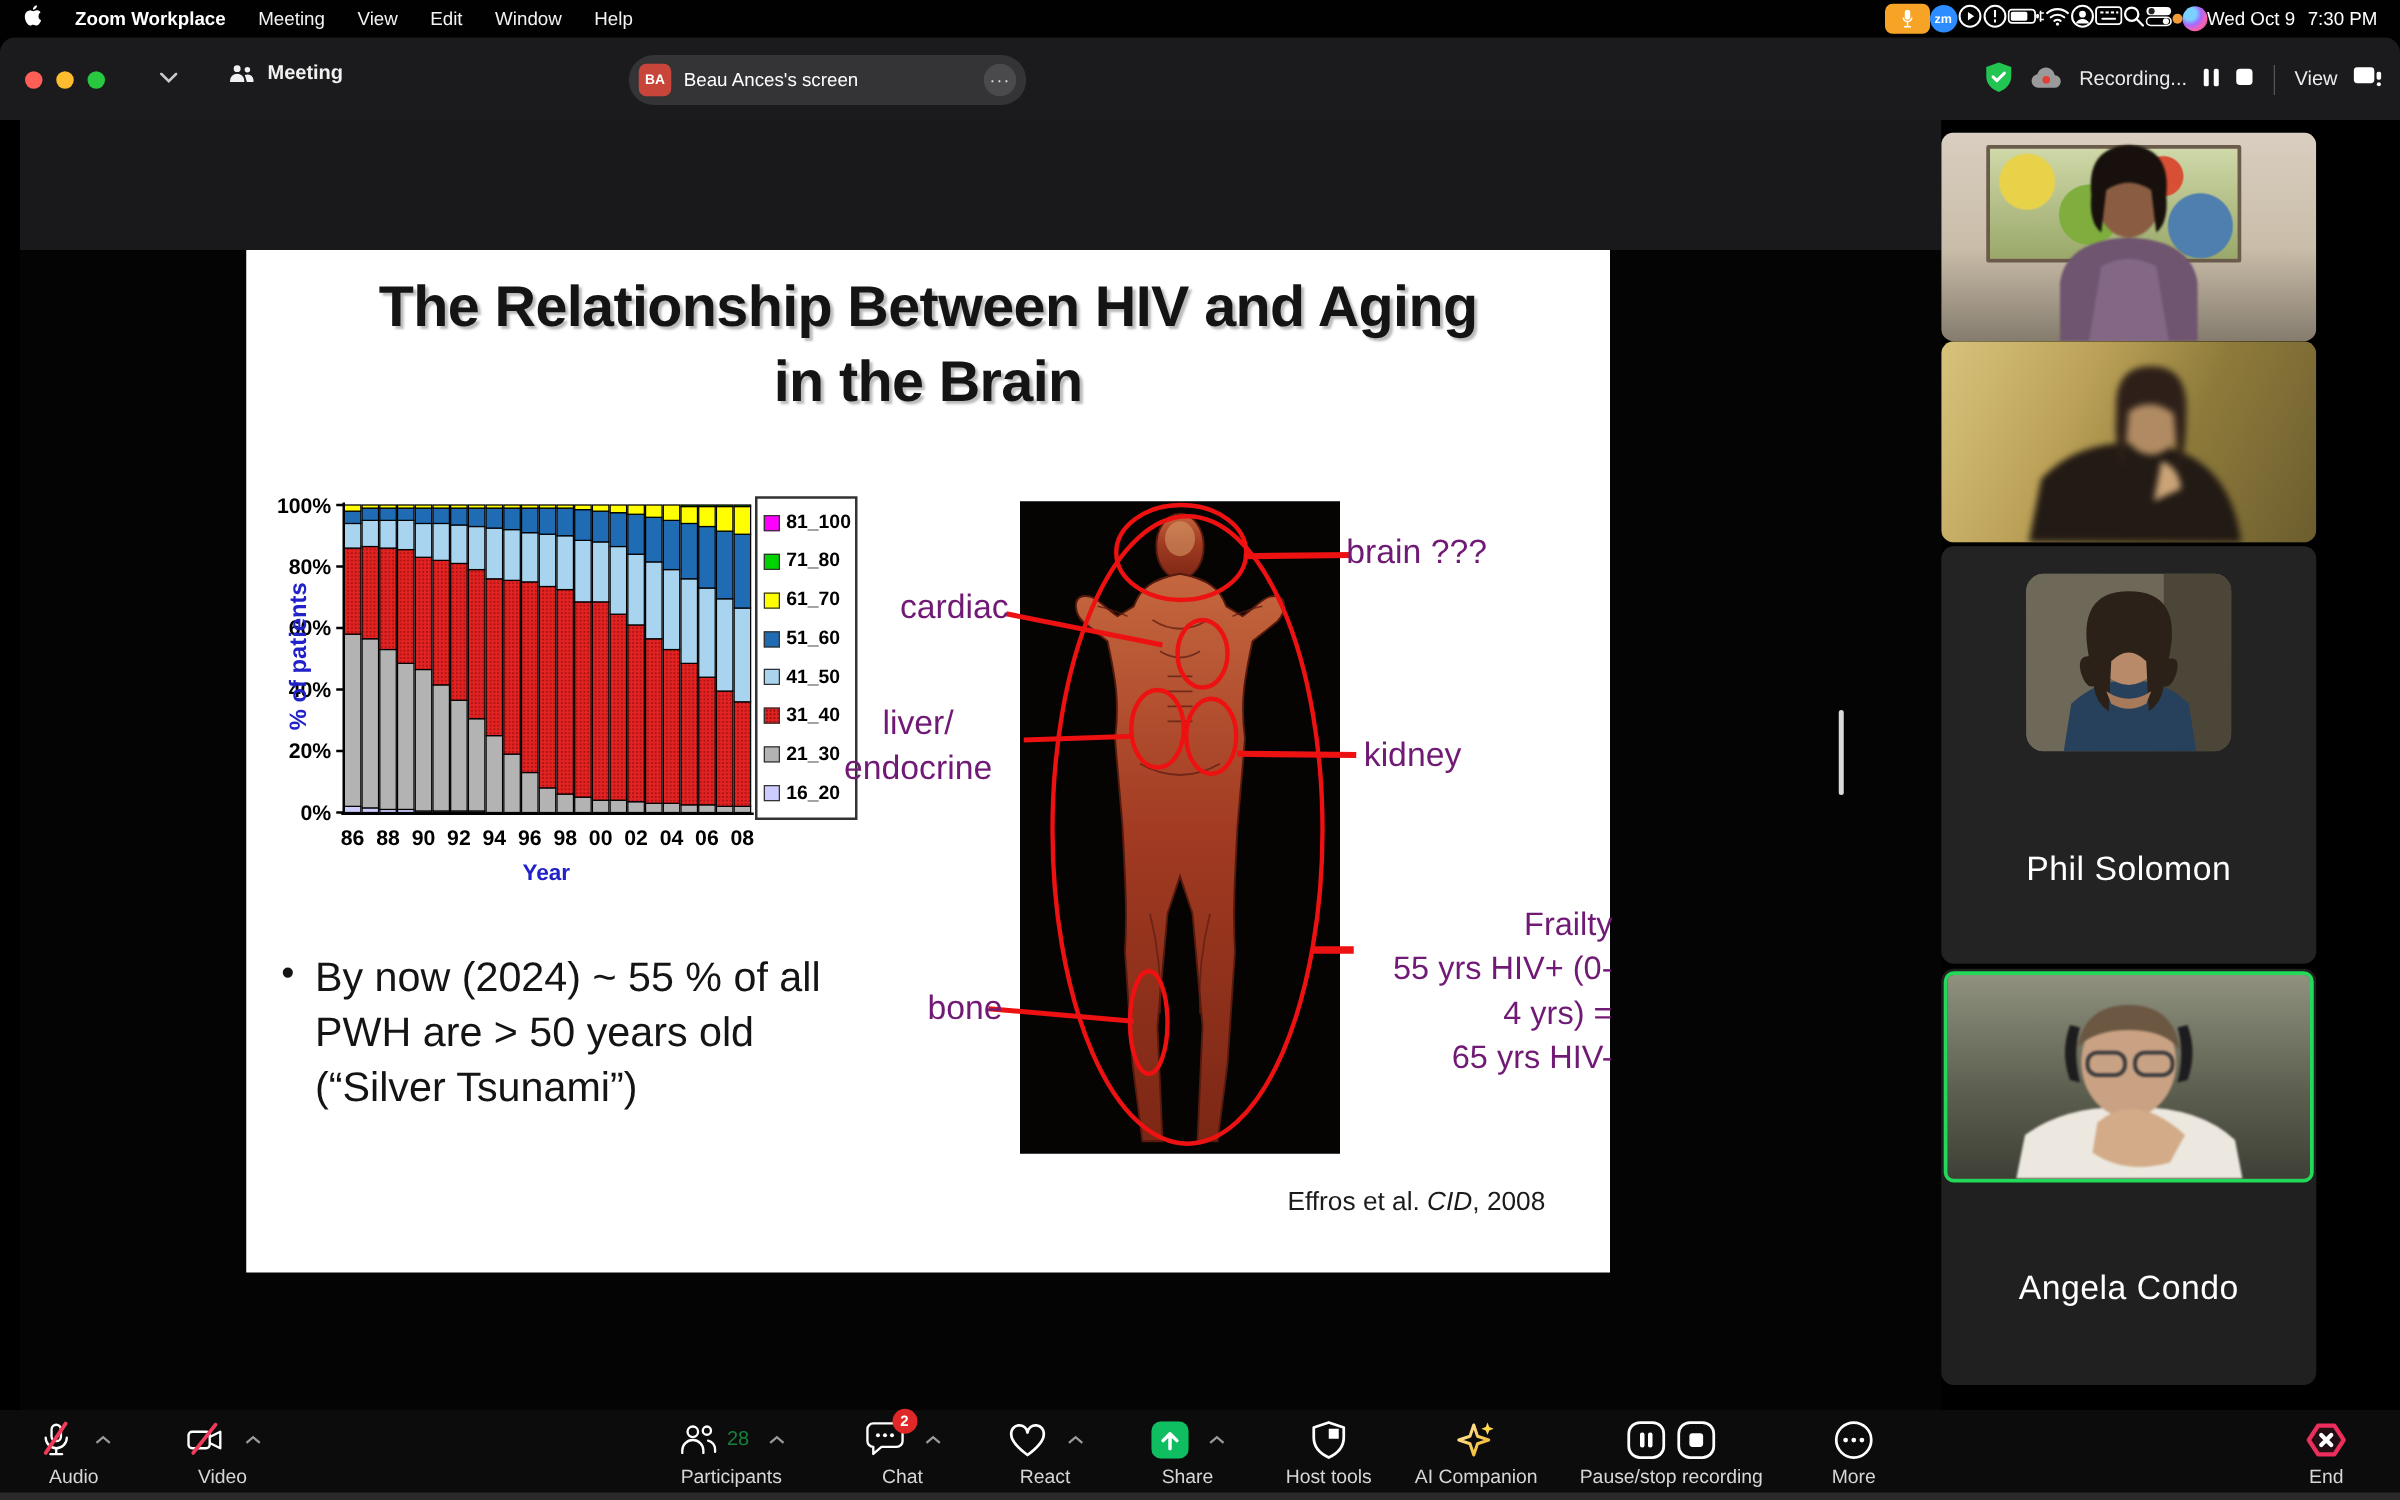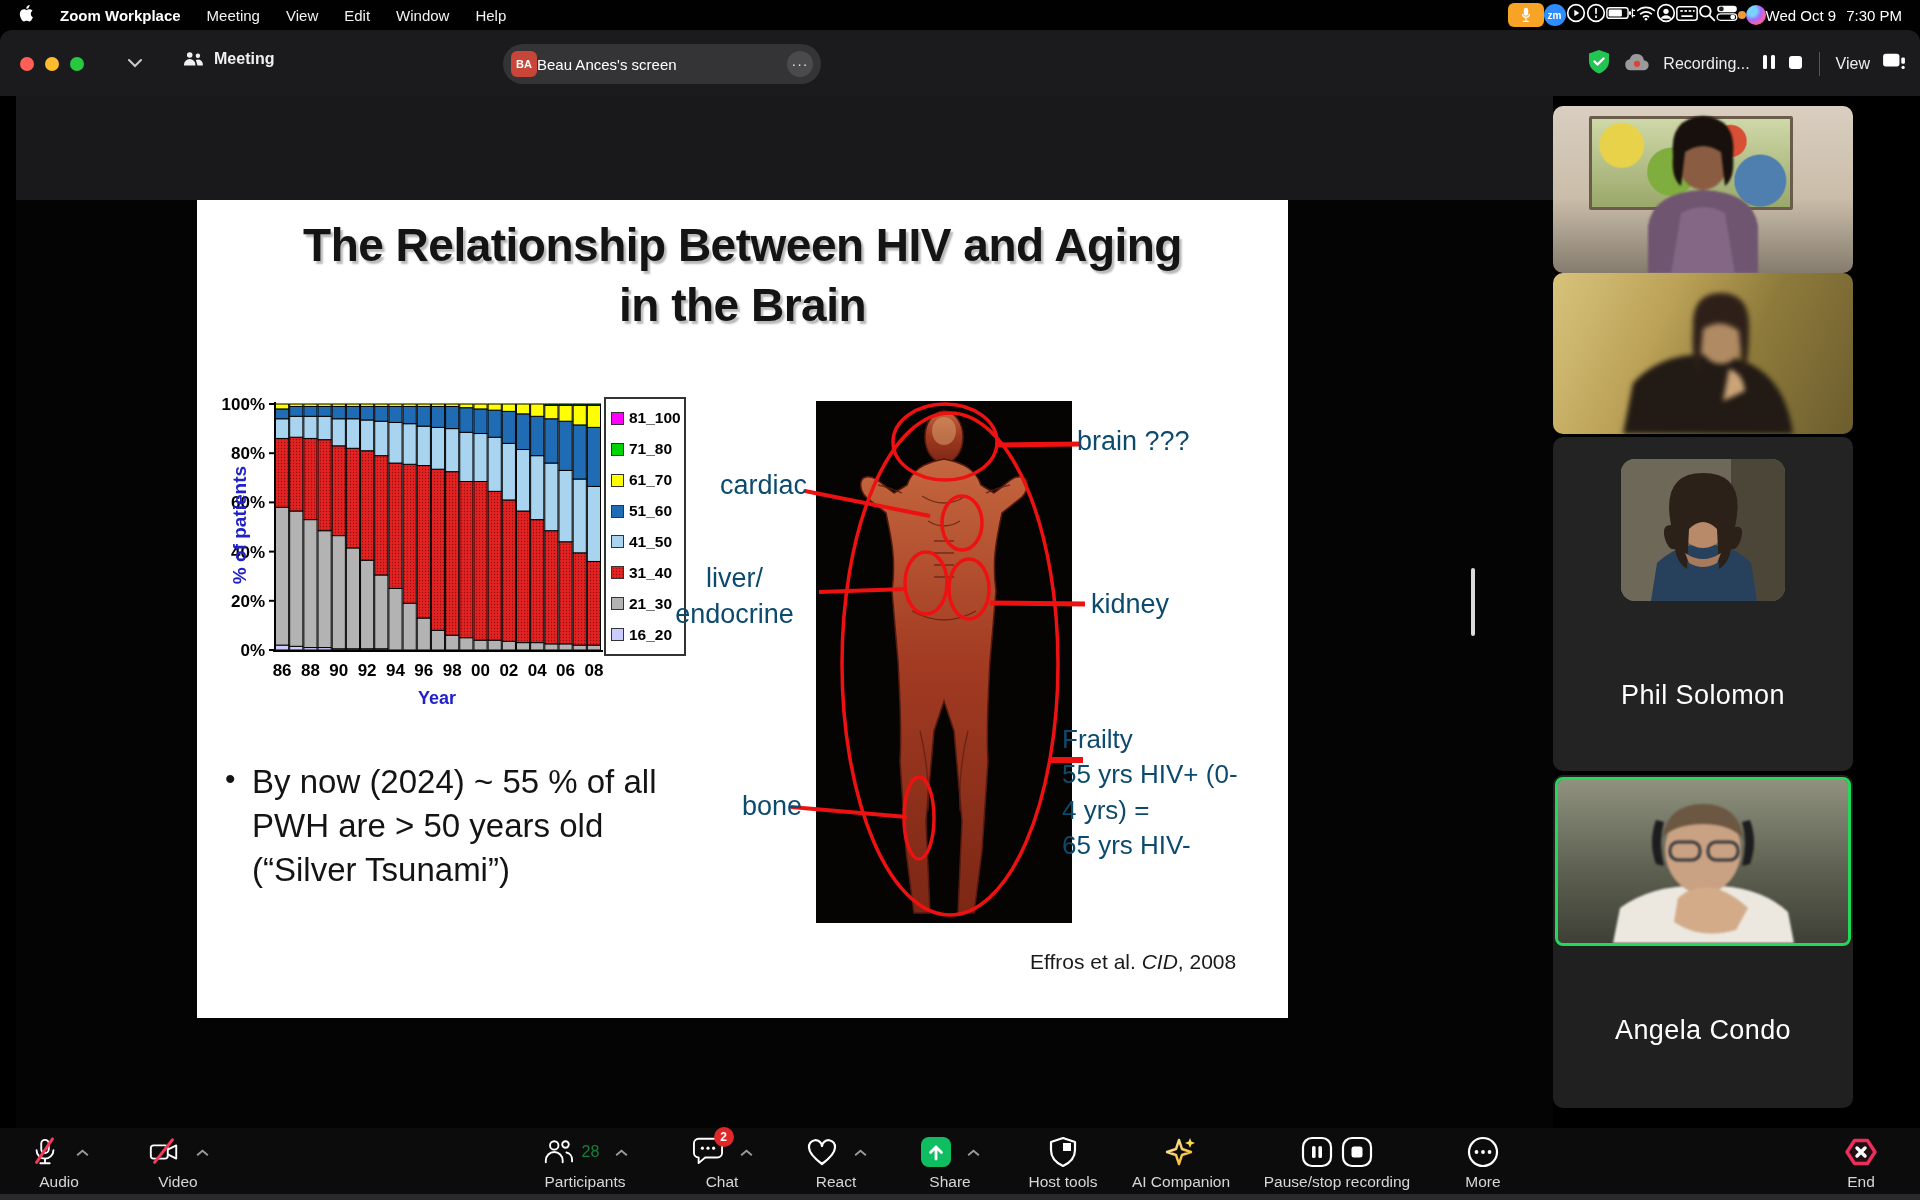--- a/index.html
+++ b/index.html
@@ -24,21 +24,21 @@
 
   
   .titlebar { position:absolute; left:0; top:30px; width:1920px; height:66px; background:#1b1b1d;
     border-radius:12px 12px 0 0; }
   .tl { position:absolute; top:27px; width:14px; height:14px; border-radius:50%; }
   .tl.red{ left:20px; background:#ff5f57; } .tl.yellow{ left:45px; background:#febc2e; } .tl.green{ left:70px; background:#28c840; }
   .tb-chevron { position:absolute; left:128px; top:24px; color:#c9c9c9; }
   .tb-meeting { position:absolute; left:182px; top:20px; display:flex; align-items:center; gap:10px;
     color:#f0f0f0; font-size:16px; font-weight:700; }
   .share-pill { position:absolute; left:503px; top:14px; height:40px; min-width:318px; background:#343436;
-    border-radius:20px; display:flex; align-items:center; padding:0 8px; }
+    border-radius:20px; display:flex; align-items:center; padding:0 8px; gap:10px; }
   .ba-avatar { width:26px; height:26px; border-radius:6px; background:#c8453a; color:#fff; font-size:11px; font-weight:bold;
     display:flex; align-items:center; justify-content:center; }
   .share-pill .ptext { color:#fff; font-size:15px; }
   .pill-more { margin-left:auto; width:26px; height:26px; border-radius:50%; background:#4a4a4c; color:#e3e3e3;
     display:flex; align-items:center; justify-content:center; font-size:14px; letter-spacing:1px; }
   .tb-right { position:absolute; right:14px; top:16px; height:36px; display:flex; align-items:center; gap:12px; color:#ececec; font-size:16px; }
   .tb-divider { width:1px; height:24px; background:#555; margin:0 4px; }
 
   
   .main { position:absolute; left:16px; top:96px; width:1920px; height:1032px; background:#040404; }
@@ -57,27 +57,27 @@
   .legend { position:absolute; left:407px; top:197px; width:82px; height:259px; border:2px solid #333; background:#fff;
     display:flex; flex-direction:column; justify-content:space-around; padding:4px 5px; }
   .lg-item { display:flex; align-items:center; gap:5px; }
   .lg-swatch { width:13px; height:13px; border:1px solid #333; flex:none; }
   .lg-label { font-size:15.5px; font-weight:600; color:#000; }
   .sw-hatch { background-color:#e32222; background-image:radial-gradient(#8f0f0f 30%, transparent 32%); background-size:3px 3px; }
 
   .figure { position:absolute; left:619px; top:201px; width:256px; height:522px; background:#060402; overflow:hidden; }
   .annot { position:absolute; left:0; top:0; width:1091px; height:818px; pointer-events:none; }
 
-  .blabel { position:absolute; font-size:27px; color:#0c4a6e; }
+  .blabel { position:absolute; font-size:27px; color:#701a75; }
   .lbl-cardiac { left:470px; top:270px; width:140px; text-align:right; }
   .lbl-brain { left:880px; top:226px; }
   .lbl-liver { left:455px; top:360px; width:165px; text-align:center; line-height:1.35; }
   .lbl-kidney { left:894px; top:389px; }
   .lbl-bone { left:505px; top:591px; width:100px; text-align:right;}
-  .lbl-frailty { left:865px; top:522px; width:228px; text-align:left; line-height:1.36; font-size:26px;}
+  .lbl-frailty { left:865px; top:522px; width:228px; text-align:right; line-height:1.36; font-size:26px;}
 
   .bullet-block { position:absolute; left:55px; top:560px; width:450px; font-size:33px; line-height:1.34; color:#141414; }
   .bullet-dot { position:absolute; left:28px; top:562px; font-size:30px; color:#141414; }
   .cite { position:absolute; font-size:21px; color:#1a1a1a; }
   .cite i { font-style:italic; }
   .cite-left { left:78px; top:753px; }
   .cite-right { left:833px; top:750px; }
 
   
   .sidebar { position:absolute; right:0; top:0; width:383px; height:1032px; background:#000; }

